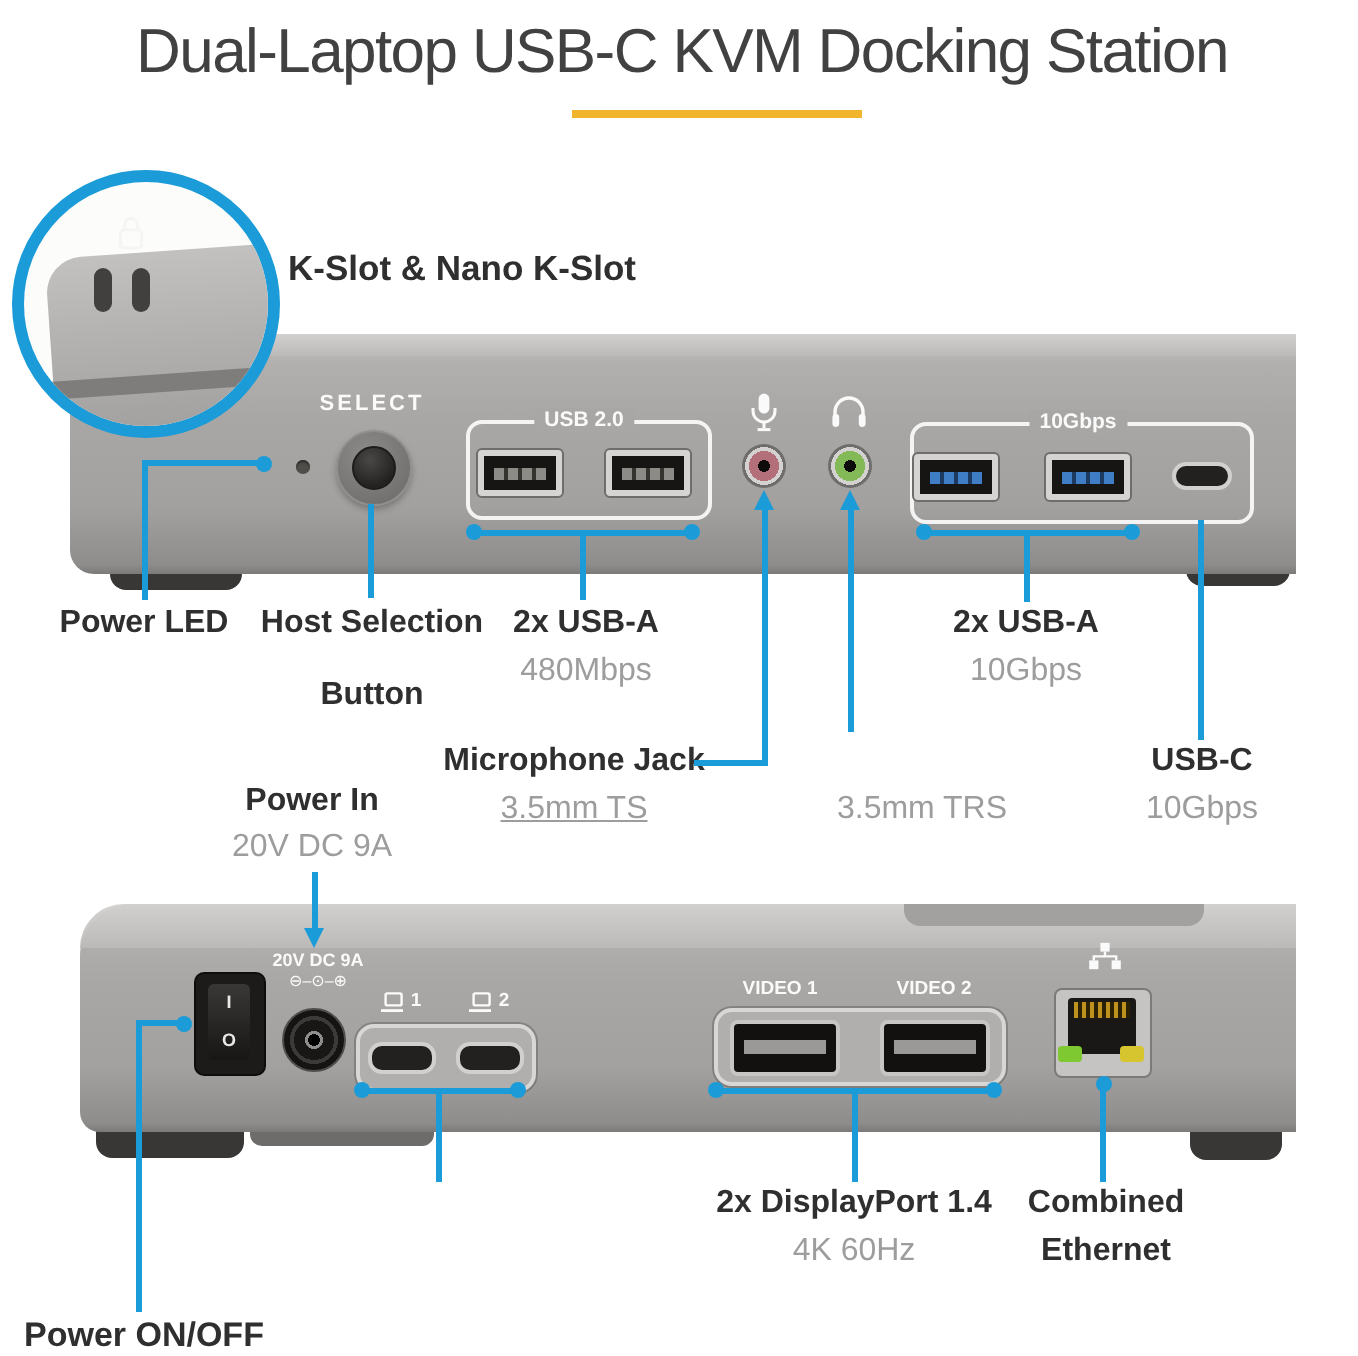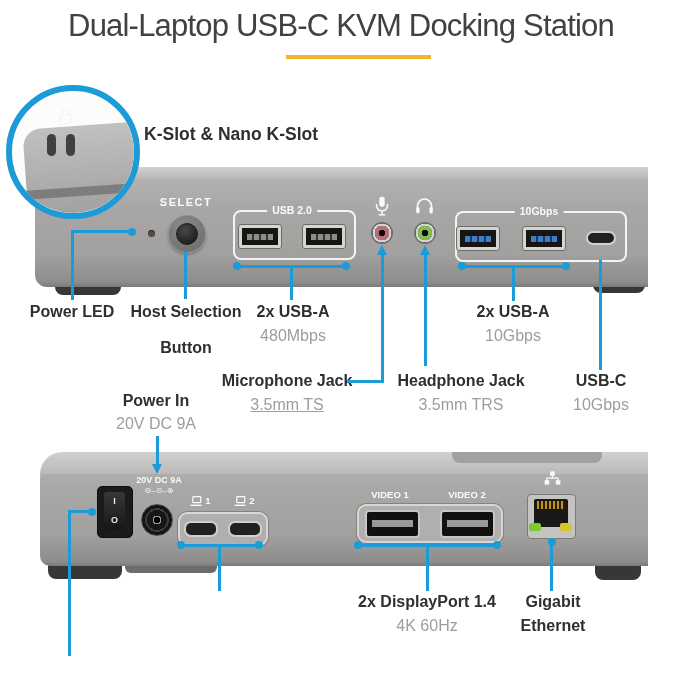--- a/index.html
+++ b/index.html
@@ -137,21 +137,20 @@
   <div class="cl-v" style="left:512px;top:265px;height:36px;"></div>
   <div class="cl-v" style="left:599px;top:260px;height:110px;"></div>
 
   <div class="lbl" style="left:72px;top:303px;">Power LED</div>
   <div class="lbl" style="left:186px;top:303px;">Host Selection</div>
   <div class="lbl" style="left:186px;top:339px;text-align:center;">Button</div>
   <div class="lbl" style="left:293px;top:303px;">2x USB-A</div>
   <div class="lbl sub" style="left:293px;top:327px;">480Mbps</div>
   <div class="lbl" style="left:287px;top:372px;">Microphone Jack</div>
   <div class="lbl sub" style="left:287px;top:396px;text-decoration:underline;">3.5mm TS</div>
-  <div class="lbl" style="left:461px;top:372px;">Headphone Jack</div>
   <div class="lbl sub" style="left:461px;top:396px;">3.5mm TRS</div>
   <div class="lbl" style="left:513px;top:303px;">2x USB-A</div>
   <div class="lbl sub" style="left:513px;top:327px;">10Gbps</div>
   <div class="lbl" style="left:601px;top:372px;">USB-C</div>
   <div class="lbl sub" style="left:601px;top:396px;">10Gbps</div>
 
   <div class="inset">
     <div class="corner"></div>
     <div class="edge"></div>
     <svg class="icon" style="left:46px;top:16px;" width="15" height="19" viewBox="0 0 15 19">
@@ -232,16 +231,17 @@
   <div class="cl-v" style="left:218px;top:544px;height:47px;"></div>
   <div class="cl-h" style="left:358px;top:544px;width:139px;"></div>
   <div class="cl-dot" style="left:354px;top:541px;"></div>
   <div class="cl-dot" style="left:493px;top:541px;"></div>
   <div class="cl-v" style="left:426px;top:544px;height:47px;"></div>
   <div class="cl-dot" style="left:548px;top:538px;"></div>
   <div class="cl-v" style="left:550px;top:542px;height:49px;"></div>
 
   <div class="lbl" style="left:427px;top:593px;">2x DisplayPort 1.4</div>
   <div class="lbl sub" style="left:427px;top:617px;">4K 60Hz</div>
-  <div class="lbl" style="left:553px;top:593px;">Gigabit</div>
+  <div class="lbl" style="left:553px;top:593px;">Combined</div>
   <div class="lbl" style="left:553px;top:617px;">Ethernet</div>
+  <div class="lbl left" style="left:12px;top:658px;font-size:17px;">Power ON/OFF</div>
 
 </div>
 
 </body></html>

